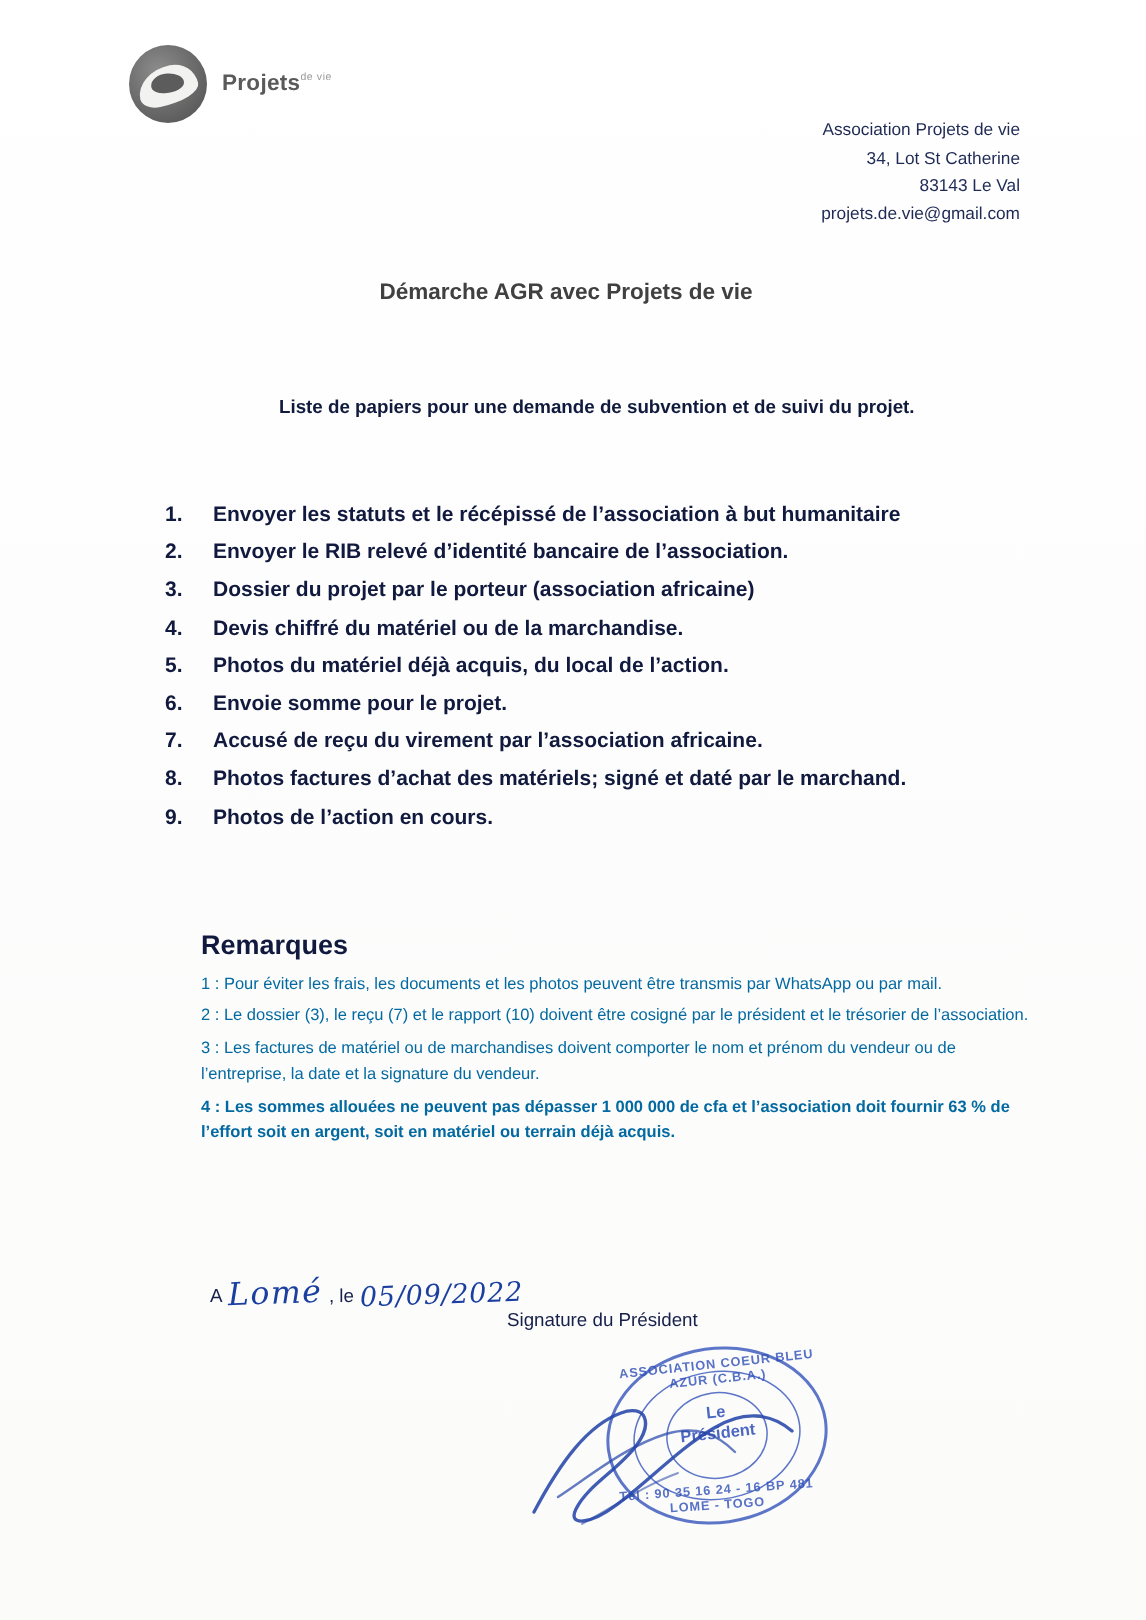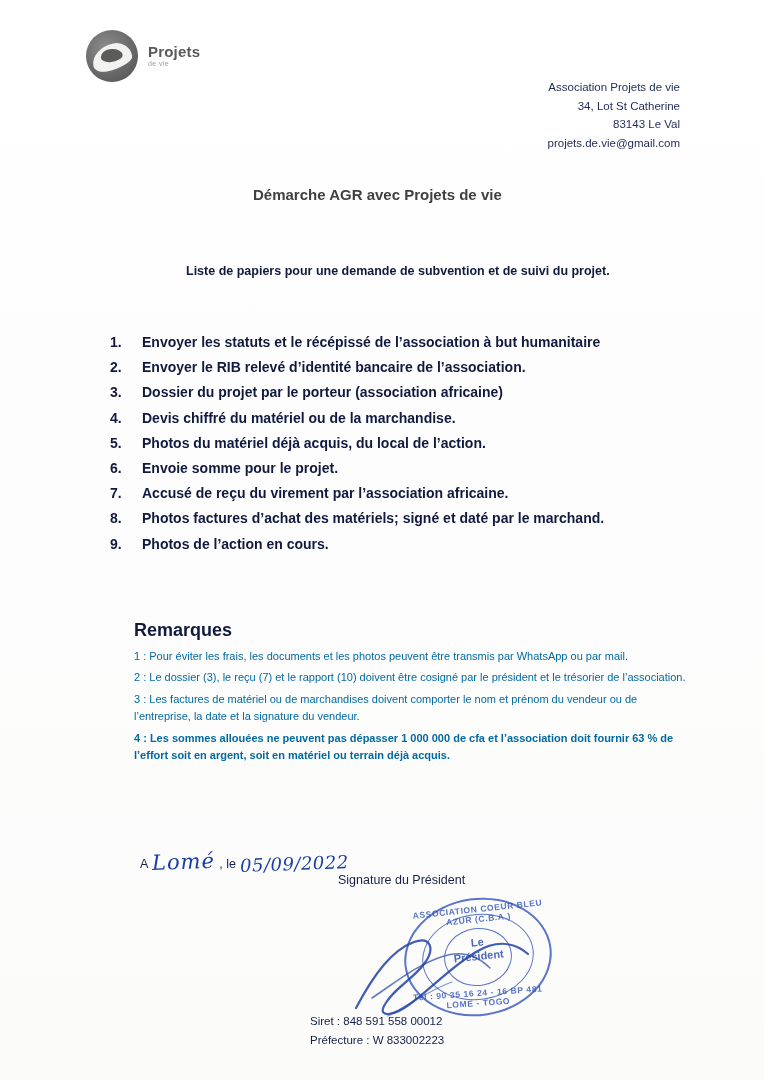--- a/index.html
+++ b/index.html
@@ -63,21 +63,21 @@
     left: 9px;
     top: 5px;
     width: 22px;
     height: 13px;
     background: #5c5c5c;
     border-radius: 50% 50% 60% 40% / 60% 50% 50% 40%;
     transform: rotate(8deg);
   }
   .logo-text {
     display: flex;
-    flex-direction: column;
+    flex-direction: row;
     line-height: 1.05;
   }
   .logo-title {
     font-size: 15px;
     font-weight: 700;
     color: #5a5a5a;
     letter-spacing: .2px;
   }
   .logo-sub {
     font-size: 7px;
@@ -351,18 +351,14 @@
     </div>
     <div class="arc-bottom">Tél : 90 35 16 24 - 16 BP 481 LOME - TOGO</div>
   </div>
 
   <svg class="scribble" viewBox="0 0 190 112">
     <path d="M8 96 C26 62, 44 38, 66 30 C82 24, 88 36, 76 52 C64 68, 44 78, 36 94 C30 106, 46 104, 62 92 C84 76, 104 54, 128 40 C148 28, 166 30, 180 42" fill="none" stroke="#2545a8" stroke-width="2.2" stroke-linecap="round" opacity=".88"></path>
     <path d="M24 86 C48 70, 70 52, 96 44 C116 38, 130 44, 142 56" fill="none" stroke="#2545a8" stroke-width="1.6" stroke-linecap="round" opacity=".7"></path>
     <path d="M40 104 C62 92, 82 78, 104 70" fill="none" stroke="#2545a8" stroke-width="1.3" stroke-linecap="round" opacity=".55"></path>
   </svg>
 
-  <div class="footer">
-    <div>Siret : 848 591 558 00012</div>
-    <div>Préfecture : W 833002223</div>
-  </div>
 
 </div>
 
 </body></html>

